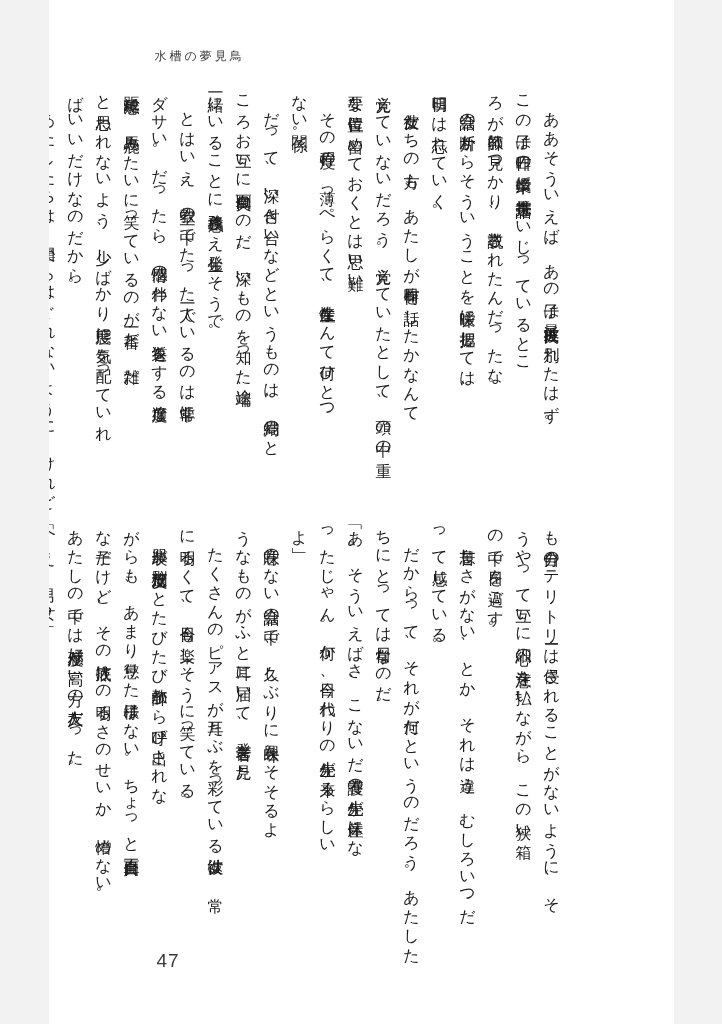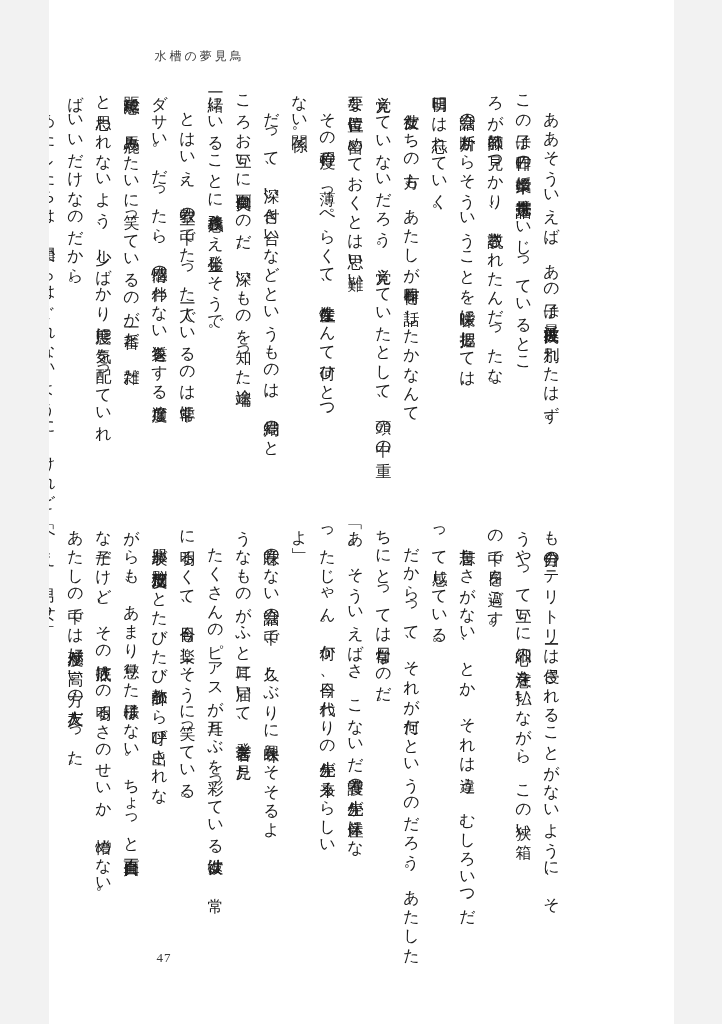--- a/index.html
+++ b/index.html
@@ -7,37 +7,37 @@
     padding: 0;
     background: #f2f2f2;
   }
   .page {
     position: relative;
     width: 625px;
     height: 1024px;
     margin: 0 auto;
     background: #ffffff;
     overflow: hidden;
-    font-family: Liberation Serif, serif;
+    font-family: Liberation Sans, sans-serif;
     color: #1c1c1c;
   }
   .running-header {
     position: absolute;
     top: 48px;
     left: 106px;
     font-size: 12px;
     letter-spacing: 3px;
     color: #3a3a3a;
     white-space: nowrap;
   }
   .page-number {
     position: absolute;
     top: 950px;
     left: 108px;
-    font-size: 13px;
+    font-size: 19px;
     letter-spacing: 1px;
     color: #3a3a3a;
   }
   .vblock {
     position: absolute;
     writing-mode: vertical-rl;
     text-orientation: mixed;
     font-size: 16px;
     letter-spacing: 1px;
     color: #1c1c1c;

